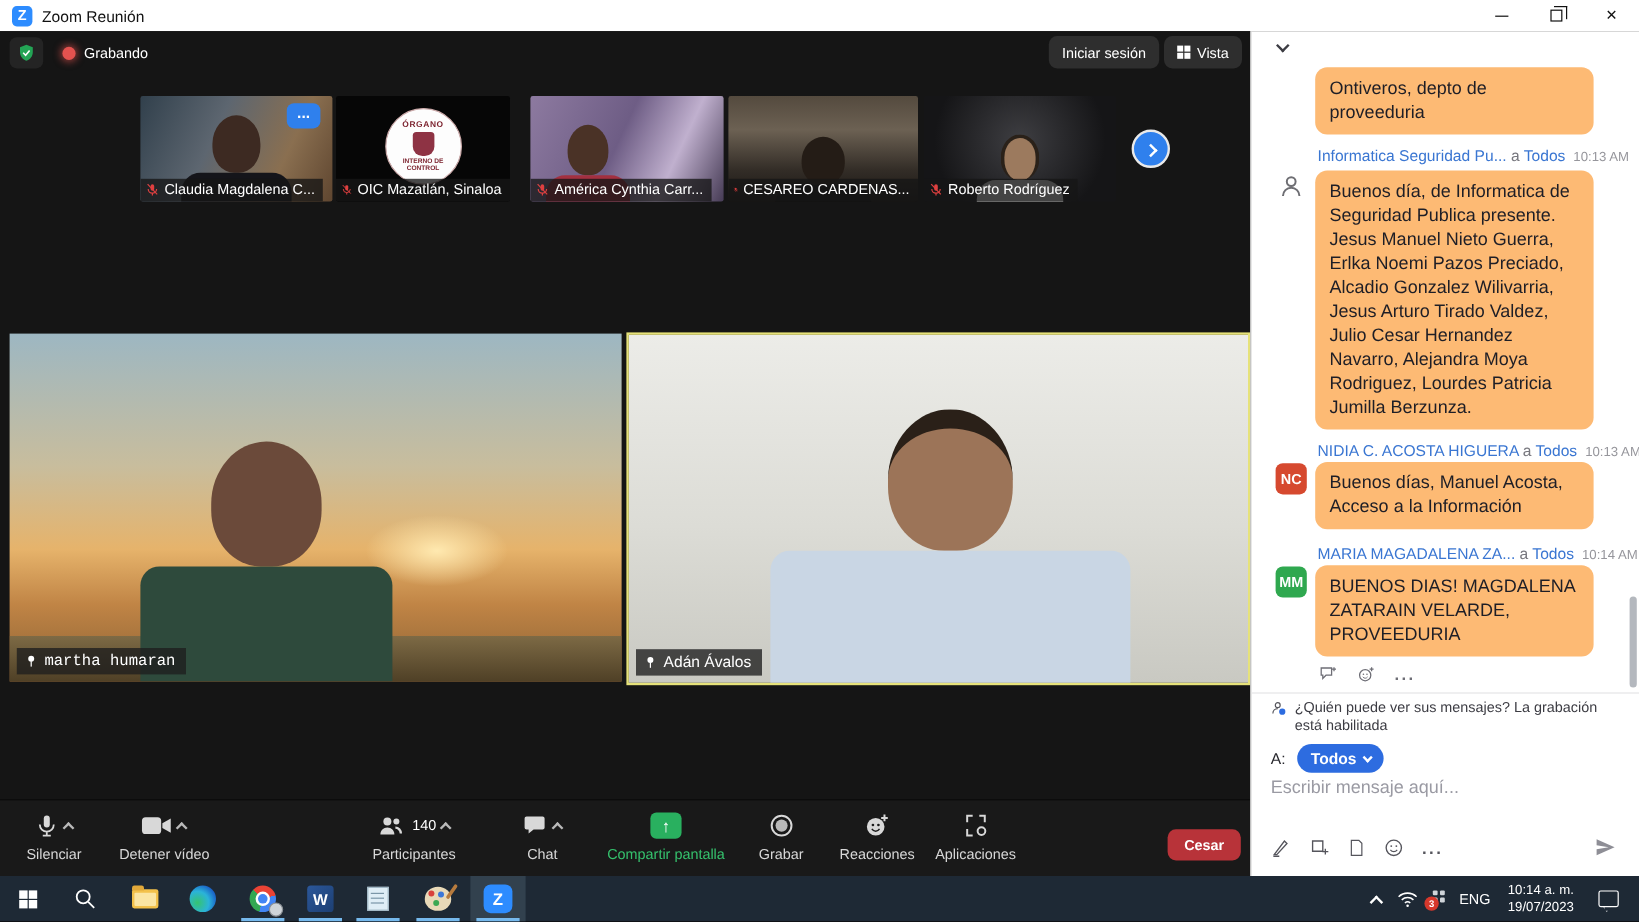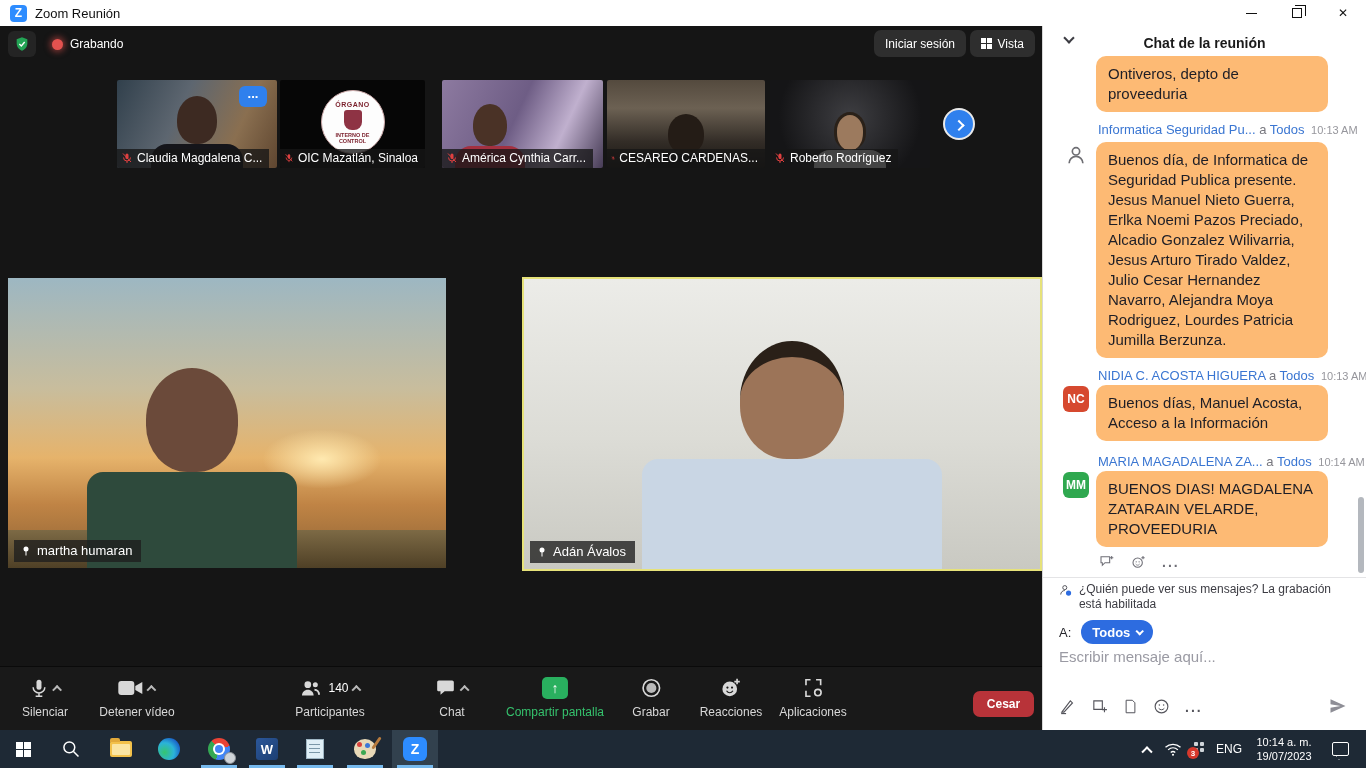--- a/index.html
+++ b/index.html
@@ -45,21 +45,21 @@
   .oic-logo .l1 { font-size:7px; font-weight:bold; letter-spacing:.5px; }
   .oic-crest { width:18px; height:20px; background:#8e3344; border-radius:3px 3px 8px 8px; margin:2px 0; }
   .oic-logo .l2 { font-size:5.5px; font-weight:bold; }
   .oic-logo .l3 { font-size:5.5px; font-weight:bold; }
   .next-btn { position:absolute; left:943px; top:82px; width:32px; height:32px; border-radius:50%; background:#2f80ed; border:2px solid #e9e9e9; display:flex; align-items:center; justify-content:center; }
   .chev { display:inline-block; width:8px; height:8px; border-right:2.5px solid #fff; border-bottom:2.5px solid #fff; transform:rotate(-45deg); }
   .chev-down-dark { display:inline-block; width:8px; height:8px; border-right:2px solid #3c3c43; border-bottom:2px solid #3c3c43; transform:rotate(45deg); margin-top:-4px; }
 
   
   .video { position:absolute; overflow:hidden; }
-  #video-left { left:8px; top:252px; width:438px; height:290px; background:linear-gradient(180deg,#9db7c2 0%,#c8bd9d 38%,#e6b36b 62%,#c08445 78%,#8a6134 100%); }
+  #video-left { left:8px; top:252px; width:510px; height:290px; background:linear-gradient(180deg,#9db7c2 0%,#c8bd9d 38%,#e6b36b 62%,#c08445 78%,#8a6134 100%);font-family:Liberation Mono, monospace; }
   #video-left .sea { position:absolute; left:0; bottom:0; width:100%; height:38px; background:linear-gradient(180deg,#7d6a45,#4f4026); }
   #video-left .sun { position:absolute; left:58%; top:52%; width:120px; height:60px; background:radial-gradient(ellipse,#ffe9b0 0%,rgba(255,233,176,0) 70%); }
   #video-right { left:522px; top:251px; width:520px; height:294px; background:linear-gradient(180deg,#ecece8 0%,#dcdcd6 55%,#c9c9c2 100%); border:2.5px solid #e6e27a; }
   .vid-label { position:absolute; left:6px; bottom:6px; display:flex; align-items:center; gap:5px; background:rgba(30,30,30,.78); padding:3px 9px 4px 6px; color:#fff; font-size:13px; }
 
   
   #controls-bar { position:absolute; left:0; top:640px; width:1042px; height:64px; background:#191919; border-top:1px solid #0a0a0a; }
   .ctl { position:absolute; top:7px; transform:translateX(-50%); text-align:center; color:#d8d8d8; }
   .ctl-top { height:28px; display:flex; align-items:center; justify-content:center; gap:6px; }
   .ctl-label { font-size:12px; margin-top:3px; white-space:nowrap; }
@@ -306,21 +306,21 @@
         <div class="ctl-top">
           <svg width="26" height="20" viewBox="0 0 26 20">
               <rect x="1" y="3" width="16" height="14" rx="3" fill="#d8d8d8"></rect>
               <path d="M18 8l7-4v12l-7-4z" fill="#d8d8d8"></path>
             </svg>
           <span class="caret"></span>
         </div>
         <div class="ctl-label">Detener vídeo</div>
       </div>
 
-      <div class="ctl" style="left:330px;">
+      <div class="ctl" style="left:345px;">
         <div class="ctl-top">
           <svg width="24" height="20" viewBox="0 0 24 24">
               <circle cx="9" cy="8" r="4" fill="#d8d8d8"></circle>
               <path d="M2 21c0-4 3-7 7-7s7 3 7 7" fill="#d8d8d8"></path>
               <circle cx="18" cy="8" r="3" fill="#d8d8d8"></circle>
               <path d="M17 14c3 0 5.5 2.6 5.5 6" stroke="#d8d8d8" stroke-width="2.4" fill="none"></path>
             </svg>
           <span class="count">140</span>
           <span class="caret"></span>
         </div>
@@ -377,21 +377,20 @@
         <div class="ctl-label">Aplicaciones</div>
       </div>
 
       <div class="leave-btn">Cesar</div>
     </div>
   </div>
 
   <div id="chatpanel">
     <div class="chat-header">
       <span class="collapse-btn chev-down-dark"></span>
-      <div class="chat-title">Chat de la reunión</div>
     </div>
 
     <div class="bubble" style="top:30px;">
       <span>Ontiveros, depto de proveeduria</span>
     </div>
 
     <div class="msg-head" style="top:96px;">
       <span class="sender">Informatica Seguridad Pu...</span>
       <span class="to-conn">a</span>
       <span class="to-name">Todos</span>

